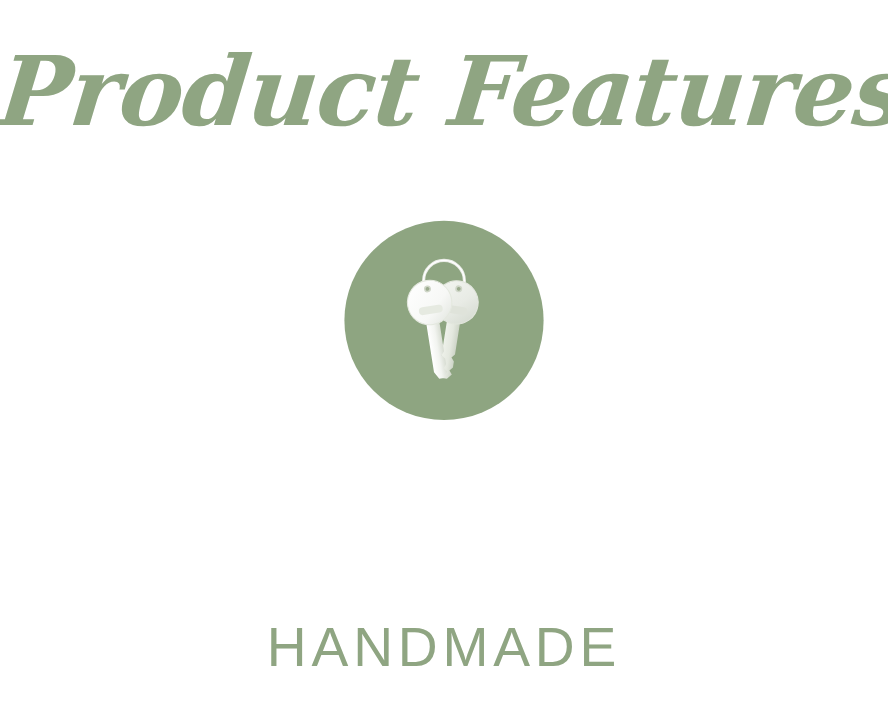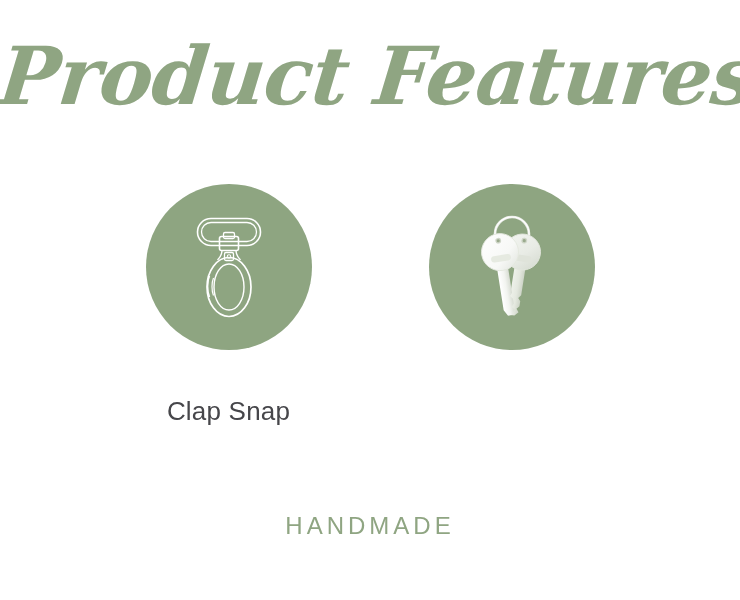--- a/index.html
+++ b/index.html
@@ -89,67 +89,38 @@
   
   .footer {
     position: absolute;
     left: 0;
     top: 512px;
     width: 740px;
     text-align: center;
   }
   .footer-text {
     font-family: "Liberation Sans", sans-serif;
-    font-size: 24px;
+    font-size: 46px;
     font-weight: 300;
     letter-spacing: 4px;
     color: #8fa582;
     display: inline-block;
   }
 </style>
 </head>
 <body>
 
 <div id="poster">
 
   <div class="title-wrap">
     <span class="title">Product Features</span>
   </div>
 
   <div class="features">
 
-    <div class="feature">
-      <div class="circle">
-        <span>
-          <svg width="74" height="104" viewBox="0 0 74 104" fill="none" xmlns="http://www.w3.org/2000/svg">
-
-            <rect x="5.5" y="3.5" width="63" height="27" rx="13.5" stroke="#ffffff" stroke-width="1.6" fill="none"></rect>
-
-            <rect x="9.5" y="7.5" width="55" height="19" rx="9.5" stroke="#ffffff" stroke-width="1.3" fill="none"></rect>
-
-            <rect x="27.5" y="21.5" width="19" height="14" rx="2" stroke="#ffffff" stroke-width="1.6" fill="none"></rect>
-            <rect x="31.5" y="17.5" width="11" height="6" rx="1.5" stroke="#ffffff" stroke-width="1.3" fill="none"></rect>
-
-            <path d="M30 35.5 C30 40 28 42.5 25.5 45" stroke="#ffffff" stroke-width="1.4" fill="none"></path>
-            <path d="M44 35.5 C44 40 46 42.5 48.5 45" stroke="#ffffff" stroke-width="1.4" fill="none"></path>
-
-            <rect x="32.5" y="37.5" width="9" height="8" rx="1.5" stroke="#ffffff" stroke-width="1.3" fill="none"></rect>
-            <circle cx="37" cy="41.5" r="1.8" stroke="#ffffff" stroke-width="1.1" fill="none"></circle>
-
-            <ellipse cx="37" cy="72" rx="22" ry="29.5" stroke="#ffffff" stroke-width="1.7" fill="none"></ellipse>
-
-            <ellipse cx="37" cy="72" rx="15" ry="23" stroke="#ffffff" stroke-width="1.4" fill="none"></ellipse>
-
-            <path d="M17.5 61 C15 66 15 76 17.5 82" stroke="#ffffff" stroke-width="1.5" fill="none"></path>
-            <path d="M21.5 63 C19.5 67.5 19.5 76 21.5 80.5" stroke="#ffffff" stroke-width="1.2" fill="none"></path>
-          </svg>
-        </span>
-      </div>
-      <div class="feature-label">Clap Snap</div>
-    </div>
 
     <div class="feature">
       <div class="circle">
         <span>
           <svg width="92" height="112" viewBox="0 0 92 112" fill="none" xmlns="http://www.w3.org/2000/svg">
             <defs>
               <linearGradient id="keyGradA" x1="0" y1="0" x2="1" y2="1">
                 <stop offset="0%" stop-color="#ffffff"></stop>
                 <stop offset="62%" stop-color="#f7f8f6"></stop>
                 <stop offset="100%" stop-color="#dfe3dc"></stop>

